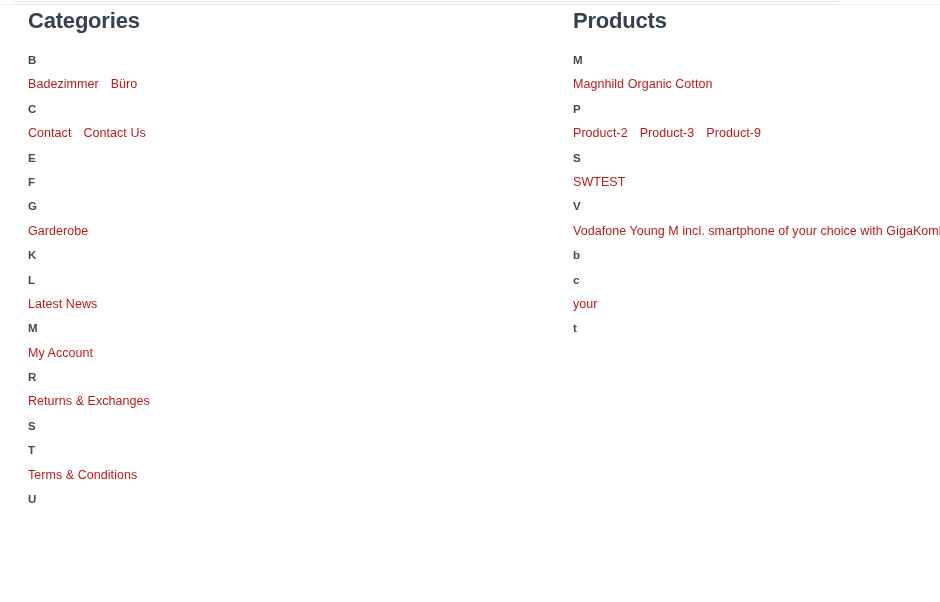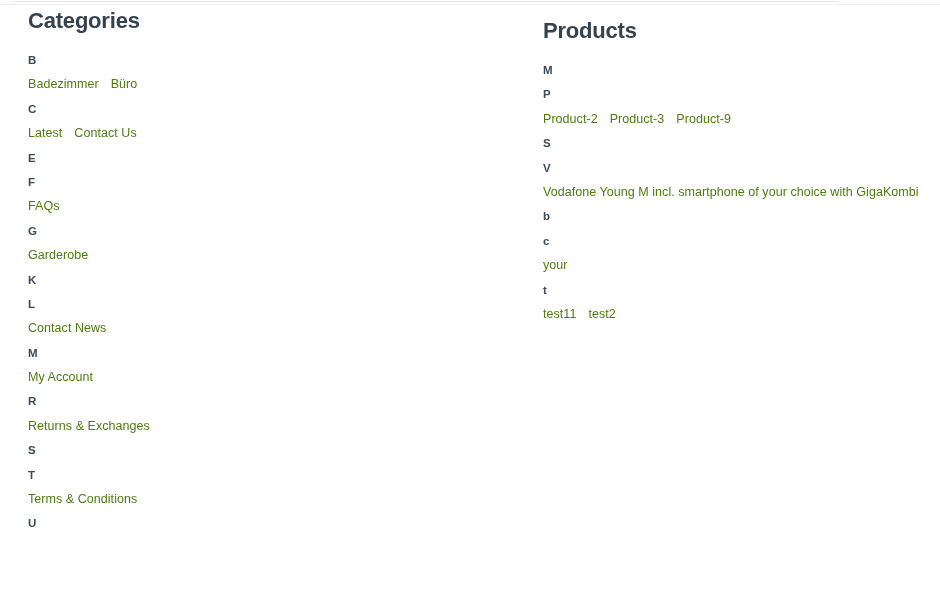--- a/index.html
+++ b/index.html
@@ -47,21 +47,21 @@
     top: 0;
     left: 0;
     width: 940px;
     height: 602px;
   }
   .column {
     position: absolute;
     top: 0;
   }
   .column-categories { left: 28px; width: 530px; }
-  .column-products   { left: 543px; width: 360px; margin-top: 10px; }
+  .column-products   { left: 573px; width: 360px; }
 
   .col-title {
     margin: 0;
     padding: 0;
     font-size: 22px;
     font-weight: bold;
     color: #34424f;
     letter-spacing: -0.2px;
     line-height: 34px;
     padding-top: 4px;
@@ -87,21 +87,21 @@
   }
   .group-items {
     line-height: 24.4px;
     height: 24.4px;
     white-space: nowrap;
     font-size: 0;
   }
   .group-item {
     display: inline-block;
     font-size: 12.5px;
-    color: #4d7c0f;
+    color: #b91c1c;
     text-decoration: none;
     margin-right: 12px;
     line-height: 24.4px;
     cursor: pointer;
     letter-spacing: 0.05px;
   }
   .group-item:last-child { margin-right: 0; }
 </style>
 </head>
 <body>
@@ -115,39 +115,38 @@
 
   <section class="column column-categories">
     <h2 class="col-title">Categories</h2>
     <div class="letter-groups">
         <div class="letter-group">
           <div class="letter-heading">B</div>
           <div class="group-items"><a class="group-item" href="#">Badezimmer</a><a class="group-item" href="#">Büro</a></div>
         </div>
         <div class="letter-group">
           <div class="letter-heading">C</div>
-          <div class="group-items"><a class="group-item" href="#">Latest</a><a class="group-item" href="#">Contact Us</a></div>
+          <div class="group-items"><a class="group-item" href="#">Contact</a><a class="group-item" href="#">Contact Us</a></div>
         </div>
         <div class="letter-group">
           <div class="letter-heading">E</div>
         </div>
         <div class="letter-group">
           <div class="letter-heading">F</div>
-          <div class="group-items"><a class="group-item" href="#">FAQs</a></div>
         </div>
         <div class="letter-group">
           <div class="letter-heading">G</div>
           <div class="group-items"><a class="group-item" href="#">Garderobe</a></div>
         </div>
         <div class="letter-group">
           <div class="letter-heading">K</div>
         </div>
         <div class="letter-group">
           <div class="letter-heading">L</div>
-          <div class="group-items"><a class="group-item" href="#">Contact News</a></div>
+          <div class="group-items"><a class="group-item" href="#">Latest News</a></div>
         </div>
         <div class="letter-group">
           <div class="letter-heading">M</div>
           <div class="group-items"><a class="group-item" href="#">My Account</a></div>
         </div>
         <div class="letter-group">
           <div class="letter-heading">R</div>
           <div class="group-items"><a class="group-item" href="#">Returns &amp; Exchanges</a></div>
         </div>
         <div class="letter-group">
@@ -161,39 +160,40 @@
           <div class="letter-heading">U</div>
         </div>
       </div>
   </section>
 
   <section class="column column-products">
     <h2 class="col-title">Products</h2>
     <div class="letter-groups">
         <div class="letter-group">
           <div class="letter-heading">M</div>
+          <div class="group-items"><a class="group-item" href="#">Magnhild Organic Cotton</a></div>
         </div>
         <div class="letter-group">
           <div class="letter-heading">P</div>
           <div class="group-items"><a class="group-item" href="#">Product-2</a><a class="group-item" href="#">Product-3</a><a class="group-item" href="#">Product-9</a></div>
         </div>
         <div class="letter-group">
           <div class="letter-heading">S</div>
+          <div class="group-items"><a class="group-item" href="#">SWTEST</a></div>
         </div>
         <div class="letter-group">
           <div class="letter-heading">V</div>
           <div class="group-items"><a class="group-item" href="#">Vodafone Young M incl. smartphone of your choice with GigaKombi</a></div>
         </div>
         <div class="letter-group">
           <div class="letter-heading">b</div>
         </div>
         <div class="letter-group">
           <div class="letter-heading">c</div>
           <div class="group-items"><a class="group-item" href="#">your</a></div>
         </div>
         <div class="letter-group">
           <div class="letter-heading">t</div>
-          <div class="group-items"><a class="group-item" href="#">test11</a><a class="group-item" href="#">test2</a></div>
         </div>
       </div>
   </section>
 
 </div>
 
 </body></html>

